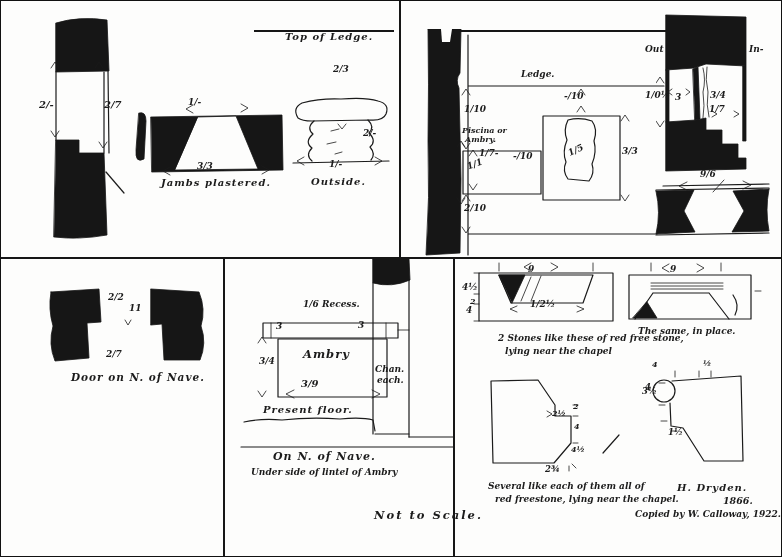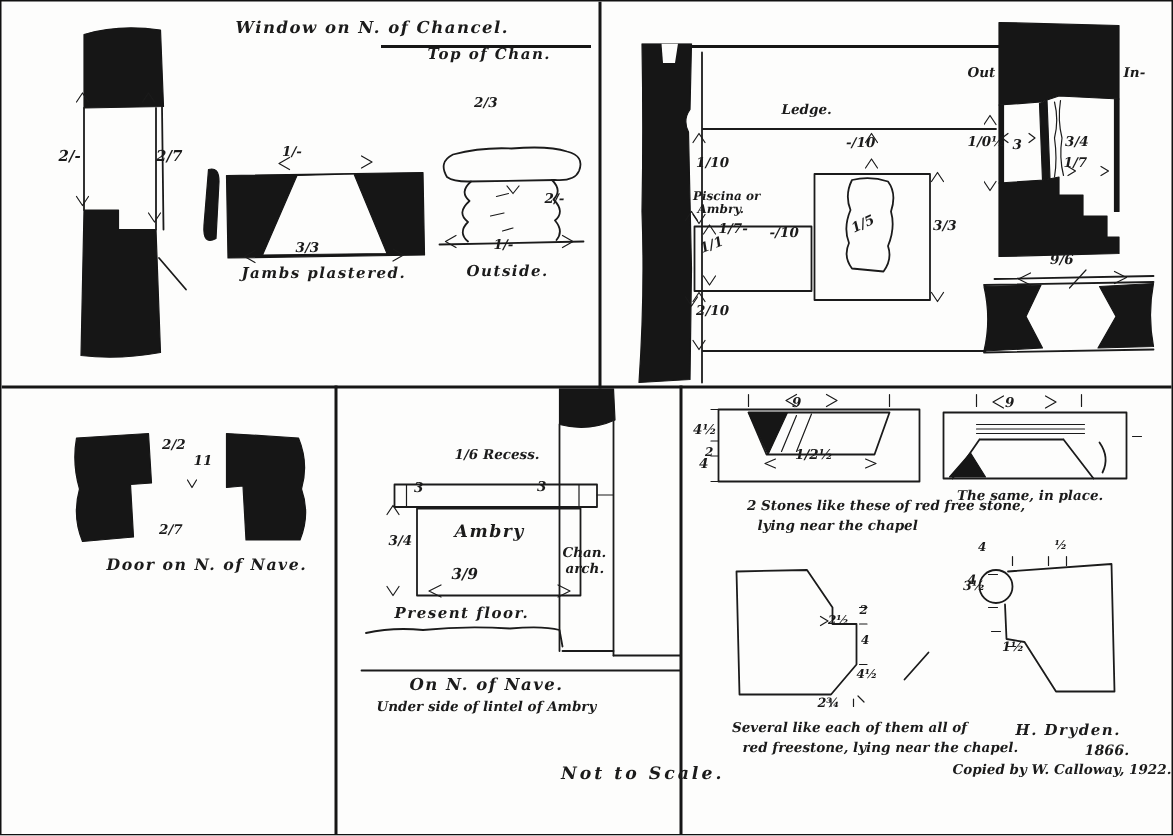--- a/index.html
+++ b/index.html
@@ -26,22 +26,21 @@
 
 <div id="sheet">
 
   <div class="rule" style="left:0;top:256px;width:782px;height:2px"></div>
   <div class="rule" style="left:398px;top:0;width:2px;height:258px"></div>
   <div class="rule" style="left:222px;top:256px;width:2px;height:301px"></div>
   <div class="rule" style="left:452px;top:256px;width:2px;height:301px"></div>
   <div class="rule" style="left:253px;top:29px;width:140px;height:2px"></div>
   <div class="rule" style="left:455px;top:29px;width:240px;height:2px"></div>
 
-  <span class="lbl" style="left:156px;top:12px;font-size:11px;letter-spacing:1px">Window on N. of Chancel.</span>
-  <span class="lbl" style="left:284px;top:31px;font-size:10px;letter-spacing:1px">Top of Chan.</span>
+  <span class="lbl" style="left:284px;top:31px;font-size:10px;letter-spacing:1px">Top of Ledge.</span>
 
   <svg class="fig" style="left:28px;top:8px" width="125" height="232" viewBox="0 0 125 232">
     <path class="ink" d="M27,14 Q50,7 78,11 L80,62 L27,63 Z"></path>
     <path class="ink" d="M27,131 L50,131 L50,144 L75,144 L78,226 Q50,231 25,228 Z"></path>
     <path d="M27,63 L27,131 M75,63 L75,144 M79,62 L80,144"></path>
     <path class="thin" d="M22,59 l4,-6 4,6 M66,59 l4,-6 4,6 M22,122 l4,6 4,-6 M70,133 l4,6 4,-6"></path>
     <path d="M77,163 L95,184"></path>
     <path class="ink" d="M110,104 q7,-2 7,8 l-2,38 q-9,5 -8,-9 Z"></path>
   </svg>
   <span class="lbl" style="left:38px;top:99px;font-size:10px">2/-</span>
@@ -55,21 +54,21 @@
   <span class="lbl" style="left:196px;top:161px;font-size:9px">3/3</span>
   <span class="lbl" style="left:160px;top:177px;font-size:10px;letter-spacing:1px">Jambs plastered.</span>
 
   <svg class="fig" style="left:288px;top:88px" width="106" height="88" viewBox="0 0 106 88">
     <path d="M9,29 Q3,19 13,14 Q32,9 52,10 Q77,8 89,12 Q101,15 97,25 Q94,32 81,31 L23,32 Q13,32 9,29 Z"></path>
     <path d="M25,32 q-8,7 -1,13 q-9,8 -1,14 q-7,7 0,13 M79,31 q7,7 1,13 q8,8 1,14 q6,7 1,13"></path>
     <path d="M4,74 L100,72"></path>
     <path class="thin" d="M15,68 l-7,4 7,4 M86,68 l7,4 -7,4 M49,35 l4,5 4,-5"></path>
     <path class="thin" d="M42,42 l8,-2 M38,55 l9,-2 M46,65 l7,-2"></path>
   </svg>
-  <span class="lbl" style="left:315px;top:64px;font-size:9px">2/3</span>
+  <span class="lbl" style="left:332px;top:64px;font-size:9px">2/3</span>
   <span class="lbl" style="left:362px;top:128px;font-size:9px">2/-</span>
   <span class="lbl" style="left:328px;top:159px;font-size:9px">1/-</span>
   <span class="lbl" style="left:310px;top:176px;font-size:10px;letter-spacing:1px">Outside.</span>
 
 
   <svg class="fig" style="left:420px;top:28px" width="246" height="228" viewBox="0 0 246 228">
     <path class="ink" d="M7,0 L40,0 L39,44 q-5,7 -1,15 L40,150 L39,224 L5,226 q4,-58 2,-114 Q8,56 7,0 Z"></path>
     <path class="paper" d="M20,0 L31,0 L29,13 L21,13 Z"></path>
     <path d="M47,6 V226 M47,57 H243 M47,205 H236"></path>
     <rect x="42" y="122" width="78" height="43"></rect>
@@ -135,21 +134,21 @@
     <path d="M8,163 q18,-4 38,-2 q28,-3 58,-1 q22,-2 33,1 l2,11"></path>
     <path d="M139,175 H173 M173,178 H218 M5,188 H218"></path>
   </svg>
   <span class="lbl" style="left:302px;top:299px;font-size:9px">1/6 Recess.</span>
   <span class="lbl" style="left:275px;top:321px;font-size:9px">3</span>
   <span class="lbl" style="left:357px;top:320px;font-size:9px">3</span>
   <span class="lbl" style="left:302px;top:348px;font-size:11.5px;letter-spacing:1px">Ambry</span>
   <span class="lbl" style="left:258px;top:356px;font-size:9px">3/4</span>
   <span class="lbl" style="left:300px;top:378px;font-size:10px">3/9</span>
   <span class="lbl" style="left:374px;top:364px;font-size:9px">Chan.</span>
-  <span class="lbl" style="left:376px;top:375px;font-size:9px">arch.</span>
+  <span class="lbl" style="left:376px;top:375px;font-size:9px">each.</span>
   <span class="lbl" style="left:262px;top:404px;font-size:10px;letter-spacing:1px">Present floor.</span>
   <span class="lbl" style="left:272px;top:450px;font-size:11px;letter-spacing:1px">On N. of Nave.</span>
   <span class="lbl" style="left:250px;top:467px;font-size:9px">Under side of lintel of Ambry</span>
 
   <span class="lbl" style="left:373px;top:509px;font-size:11.5px;letter-spacing:2px">Not to Scale.</span>
 
   <svg class="fig" style="left:470px;top:260px" width="150" height="68" viewBox="0 0 150 68">
     <rect x="8" y="12" width="134" height="48"></rect>
     <path d="M28,14 L122,14 L112,42 L40,42 Z"></path>
     <path class="ink" d="M28,14 L54,14 L41,42 Z"></path>

